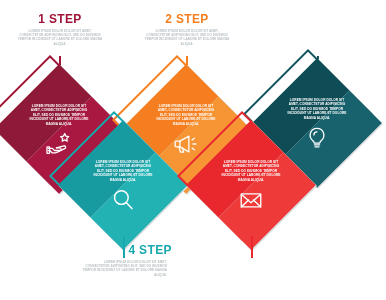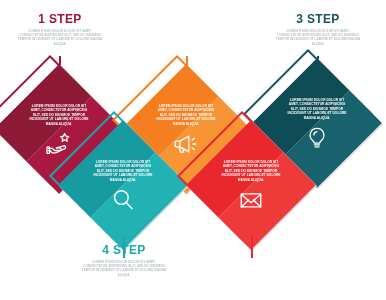--- a/index.html
+++ b/index.html
@@ -89,20 +89,24 @@
         <svg viewBox="0 0 32 32" fill="none" stroke="#ffffff" stroke-width="1.6" stroke-linecap="round" stroke-linejoin="round">
           <path d="M23 3.2 l1.5 3.1 3.4 .5 -2.45 2.4 .6 3.4 -3.05-1.6 -3.05 1.6 .6-3.4 -2.45-2.4 3.4-.5 z"></path>
           <path d="M3 21.5 h5 l2.5 2.5 h6.5 a1.6 1.6 0 0 0 0-3.2 h-4.2"></path>
           <path d="M12.8 20.8 l9.2-2.6 a1.8 1.8 0 0 1 1 3.45 l-9.6 4.7 a4 4 0 0 1 -1.9 .45 h-4 l-2.5-2.6 h-2"></path>
           <rect x="1.2" y="19.6" width="3.2" height="8" rx=".5"></rect>
         </svg>
       </div>
     </div>
   </div>
 
+  <div class="label-block" style="left:135px;top:12px;">
+    <div class="label-title" style="color:#F57F20;">2 STEP</div>
+    <div class="label-body">LOREM IPSUM DOLOR DOLOR SIT AMET, CONSECTETUR ADIPISICING ELIT, SED DO EIUSMOD TEMPOR INCIDIDUNT UT LABORE ET DOLORE MAGNA ALIQUA.</div>
+  </div>
   <div class="conn" style="left:186px;top:56px;height:24px;background:#F57F20;"></div>
 
   <div class="diamond-wrap" style="left:131px;top:74px;">
     <div class="dia-outline" style="border-color:#F57F20;"></div>
     <div class="dia-shadow"></div>
     <div class="dia-solid">
       <div class="dia-half l" style="background:#F57F20;"></div>
       <div class="dia-half r" style="background:#F79433;"></div>
     </div>
     <div class="dia-content">
@@ -111,24 +115,20 @@
         <svg viewBox="0 0 32 32" fill="none" stroke="#ffffff" stroke-width="1.6" stroke-linecap="round" stroke-linejoin="round">
           <path d="M4 12.5 h4.5 l11-6.2 v19.4 l-11-6.2 H4 a1.4 1.4 0 0 1 -1.4-1.4 v-4.2 A1.4 1.4 0 0 1 4 12.5 z"></path>
           <path d="M8.5 12.5 v7"></path>
           <path d="M7.5 19.5 l1.6 6.6 h4 l-1.3-5.3"></path>
           <path d="M23.5 11 l2.8-2.2 M24.5 16 h3.6 M23.5 21 l2.8 2.2"></path>
         </svg>
       </div>
     </div>
   </div>
 
-  <div class="label-block" style="left:266px;top:12px;">
-    <div class="label-title" style="color:#14555F;">3 STEP</div>
-    <div class="label-body">LOREM IPSUM DOLOR DOLOR SIT AMET, CONSECTETUR ADIPISICING ELIT, SED DO EIUSMOD TEMPOR INCIDIDUNT UT LABORE ET DOLORE MAGNA ALIQUA.</div>
-  </div>
   <div class="conn" style="left:317px;top:56px;height:18px;background:#14555F;"></div>
 
   <div class="diamond-wrap" style="left:262px;top:68px;">
     <div class="dia-outline" style="border-color:#14555F;"></div>
     <div class="dia-shadow"></div>
     <div class="dia-solid">
       <div class="dia-half l" style="background:#0E4D56;"></div>
       <div class="dia-half r" style="background:#17626C;"></div>
     </div>
     <div class="dia-content">
@@ -154,21 +154,21 @@
       <div class="dia-text">LOREM IPSUM DOLOR DOLOR SIT AMET, CONSECTETUR ADIPISICING ELIT, SED DO EIUSMOD TEMPOR INCIDIDUNT UT LABORE ET DOLORE MAGNA ALIQUA.</div>
       <div class="dia-icon">
         <svg viewBox="0 0 32 32" fill="none" stroke="#ffffff" stroke-width="1.8" stroke-linecap="round" stroke-linejoin="round">
           <circle cx="14" cy="13" r="8.4"></circle>
           <path d="M20.2 19.4 L27 26.6"></path>
         </svg>
       </div>
     </div>
   </div>
   <div class="conn" style="left:123px;top:236px;height:22px;background:#17A9AE;"></div>
-  <div class="label-block" style="left:72px;top:243px;">
+  <div class="label-block" style="left:72px;top:243px;text-align:right;">
     <div class="label-title" style="color:#17A9AE;">4 STEP</div>
     <div class="label-body">LOREM IPSUM DOLOR DOLOR SIT AMET, CONSECTETUR ADIPISICING ELIT, SED DO EIUSMOD TEMPOR INCIDIDUNT UT LABORE ET DOLORE MAGNA ALIQUA.</div>
   </div>
 
   <div class="diamond-wrap" style="left:196px;top:130px;">
     <div class="dia-outline" style="border-color:#E8282D;"></div>
     <div class="dia-shadow"></div>
     <div class="dia-solid">
       <div class="dia-half l" style="background:#E8282D;"></div>
       <div class="dia-half r" style="background:#EE3B3A;"></div>

